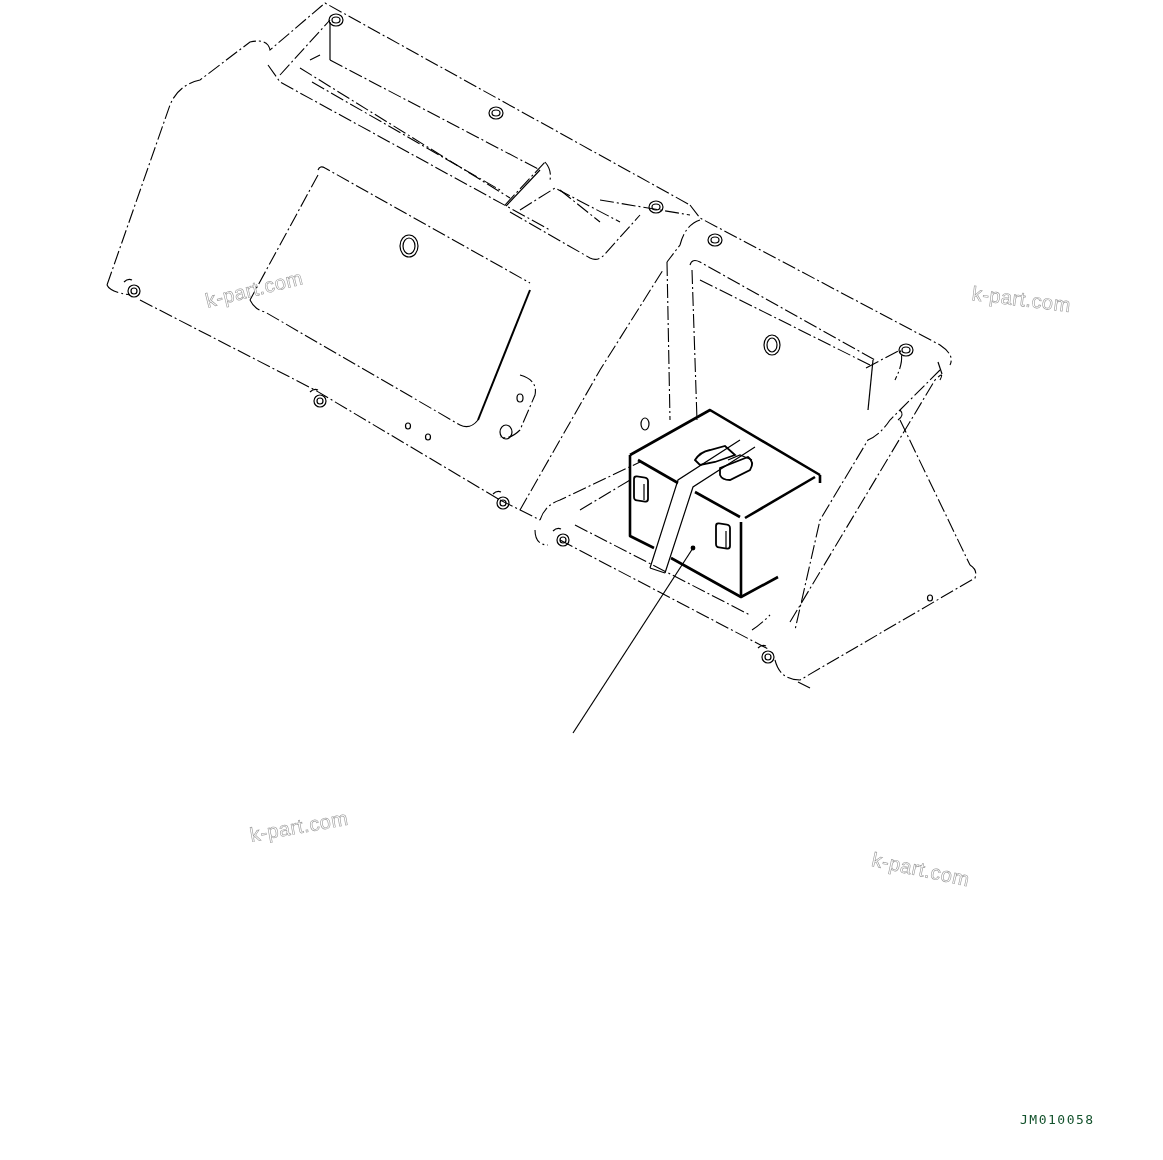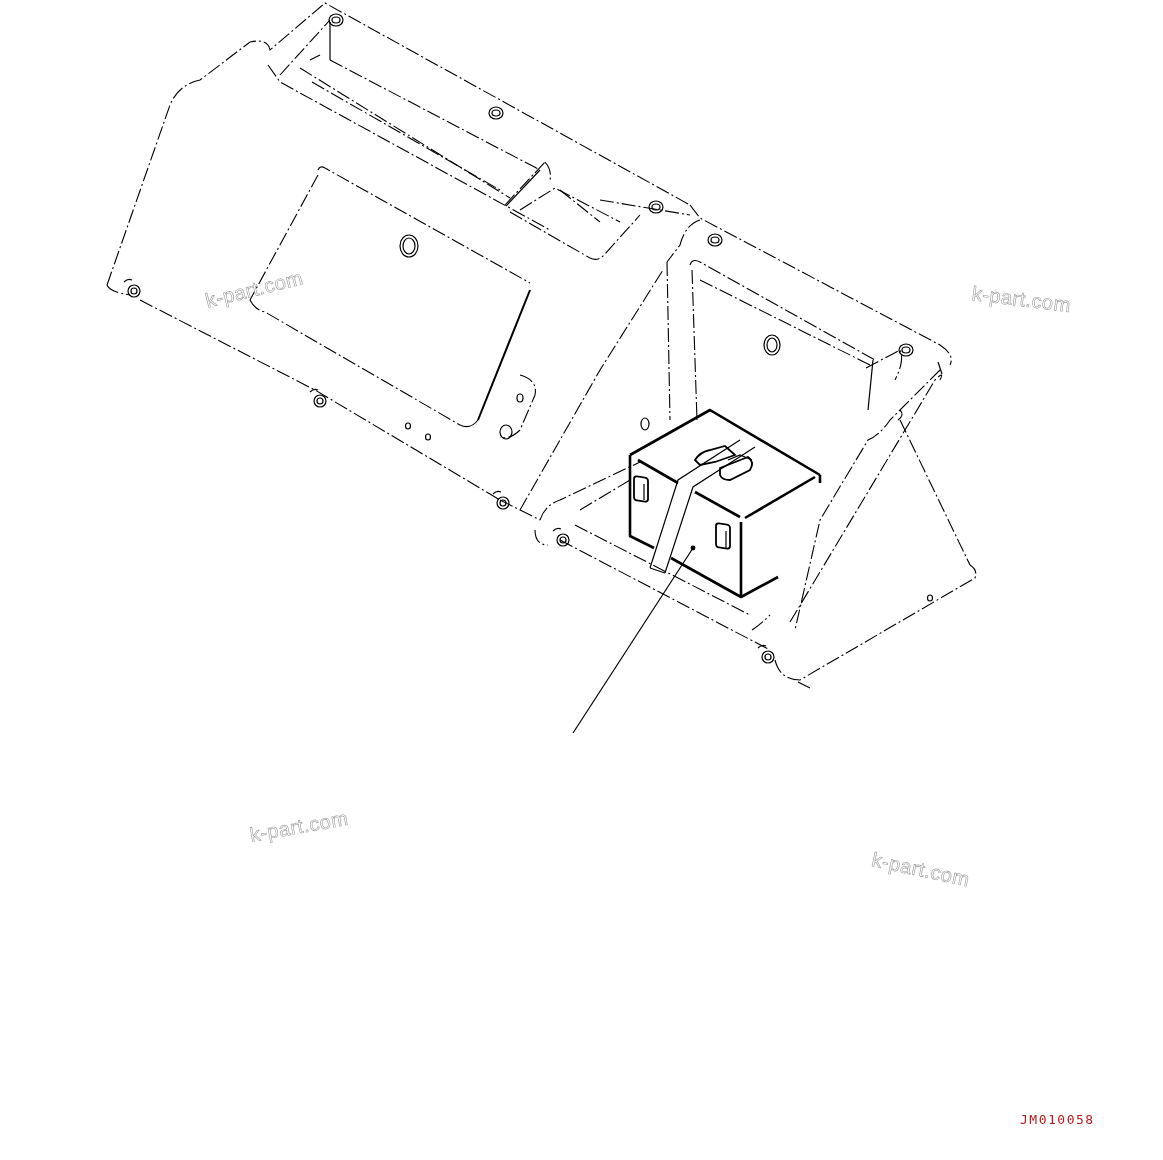--- a/index.html
+++ b/index.html
@@ -3,21 +3,21 @@
   <meta charset="utf-8">
   <style>
     html, body { margin: 0; padding: 0; background: #ffffff; }
     body { width: 1163px; height: 1160px; position: relative; overflow: hidden; font-family: "Liberation Sans", sans-serif; }
     #drawing { position: absolute; left: 0; top: 0; width: 1163px; height: 1160px; }
     .dash { fill: none; stroke: #000; stroke-width: 1.1; stroke-dasharray: 14 3 2 3; }
     .solid { fill: none; stroke: #000; stroke-width: 1.2; }
     .thick { fill: none; stroke: #000; stroke-width: 2.6; stroke-linejoin: round; }
     .med { fill: none; stroke: #000; stroke-width: 1.8; }
     .watermark { position: absolute; font-family: "Liberation Sans", sans-serif; font-size: 20px; color: #ffffff; -webkit-text-stroke: 0.6px #9a9a9a; letter-spacing: 0.5px; white-space: nowrap; transform-origin: left center; }
-    .refcode { position: absolute; left: 1020px; top: 1112px; font-family: "DejaVu Sans Mono", monospace; font-size: 13px; letter-spacing: 1.5px; color: #b91c1c; }
+    .refcode { position: absolute; left: 1020px; top: 1112px; font-family: "DejaVu Sans Mono", monospace; font-size: 13px; letter-spacing: 1.5px; color: #14532d; }
   </style>
 </head>
 <body>
 
 <svg id="drawing" viewBox="0 0 1163 1160" xmlns="http://www.w3.org/2000/svg">
 
   <g>
     <path class="dash" d="M107 285 L170 105 Q178 85 200 80 L250 42 Q268 38 270 50 L325 3 L690 205"></path>
     <path class="dash" d="M107 285 Q110 292 130 295"></path>
     <path class="dash" d="M140 300 L315 390 L500 500"></path>

